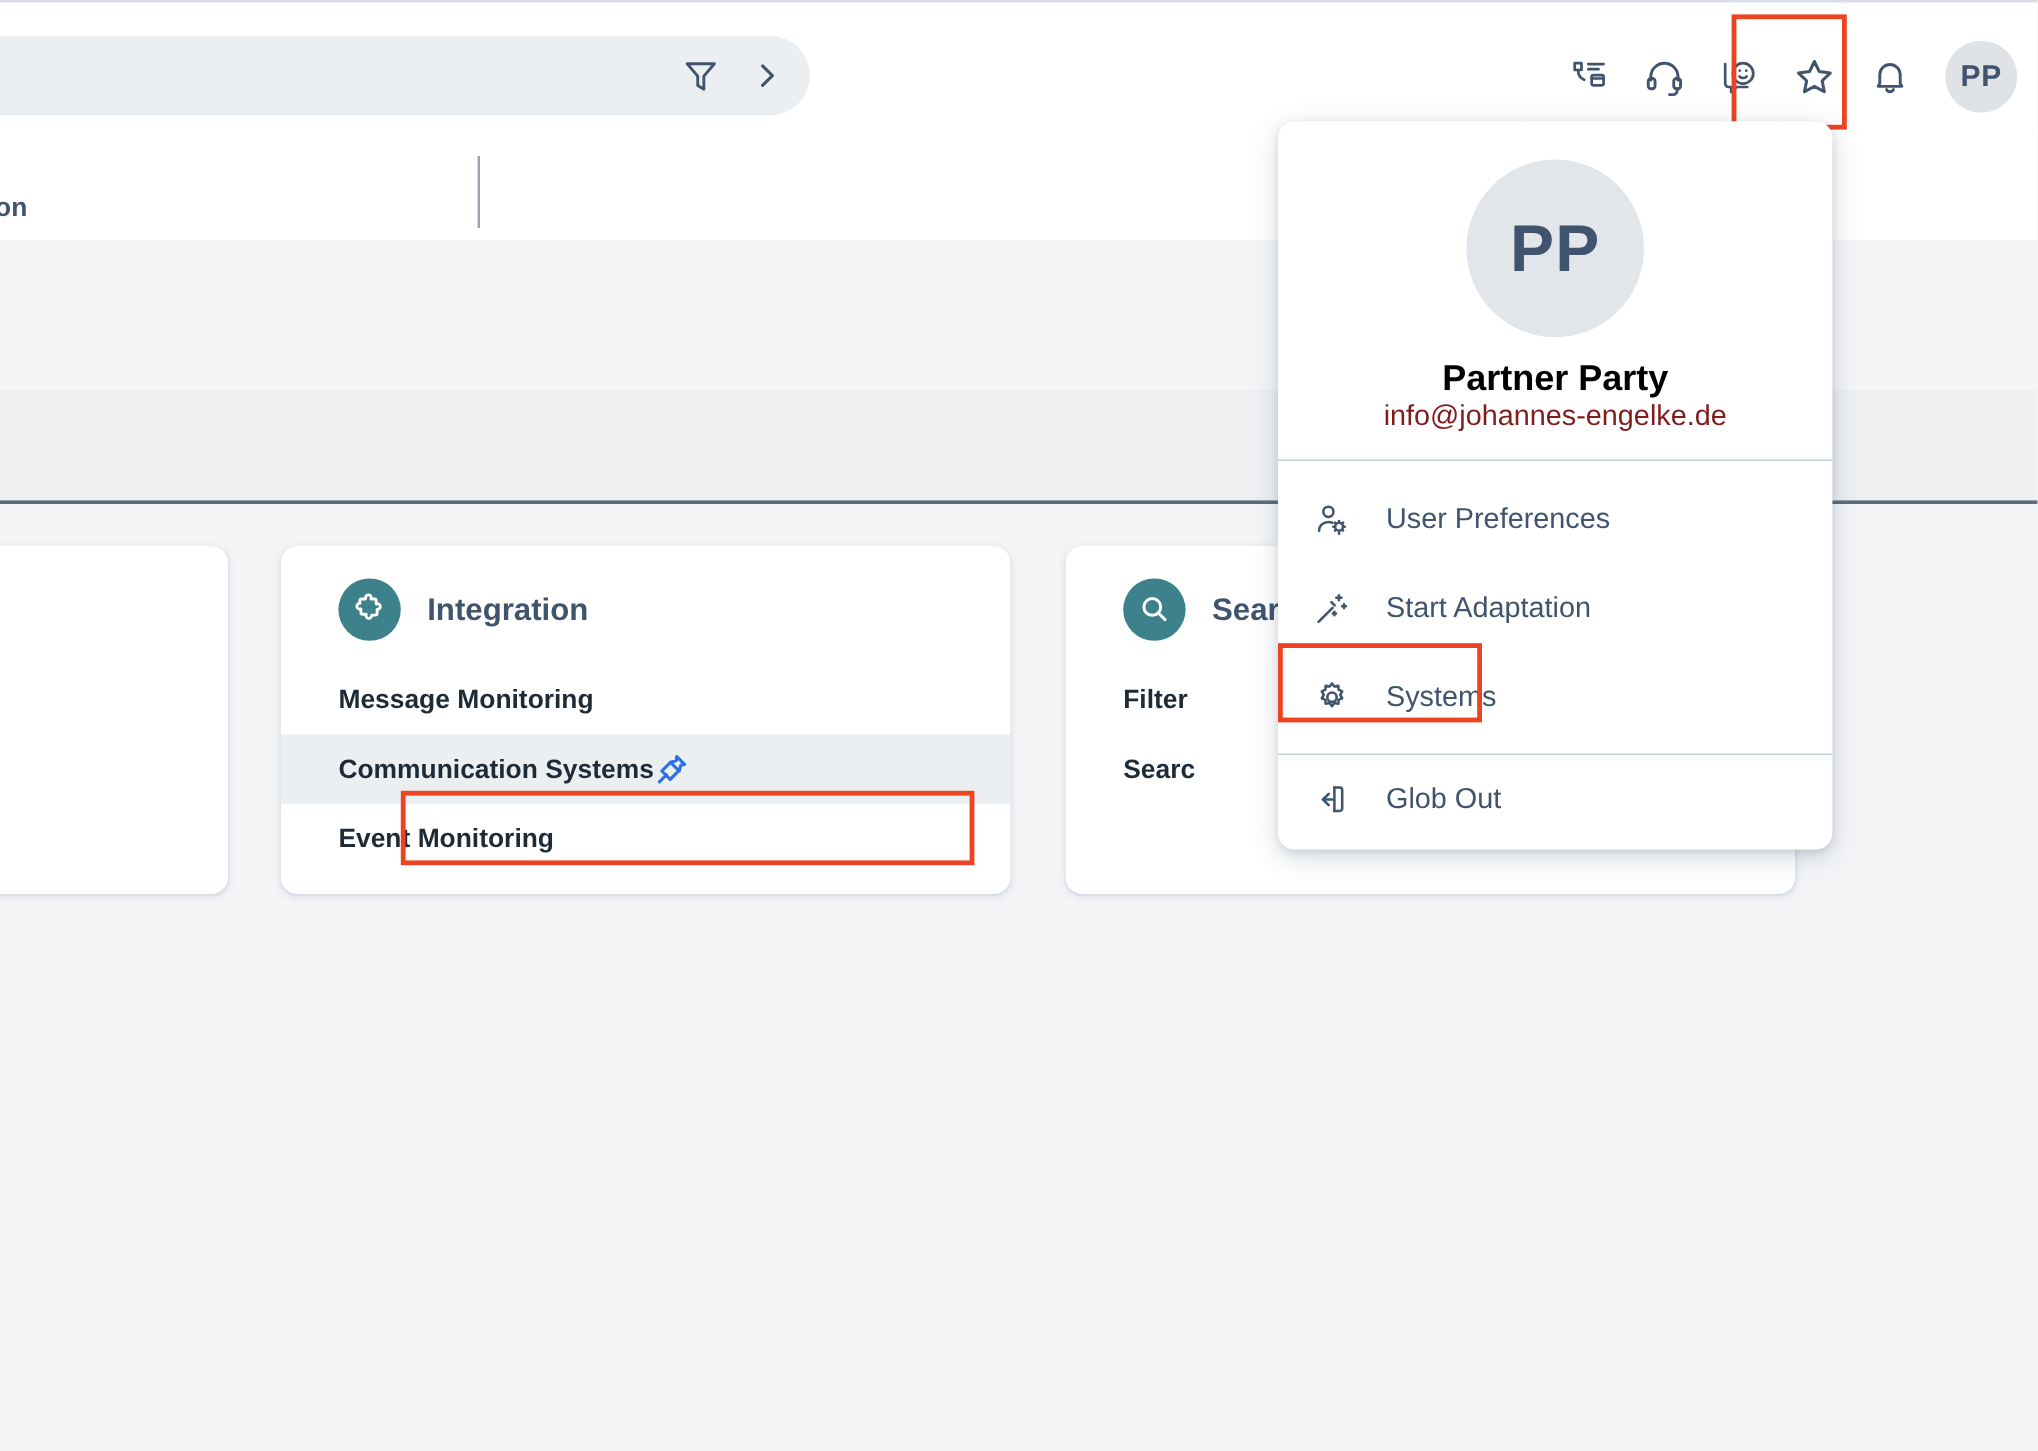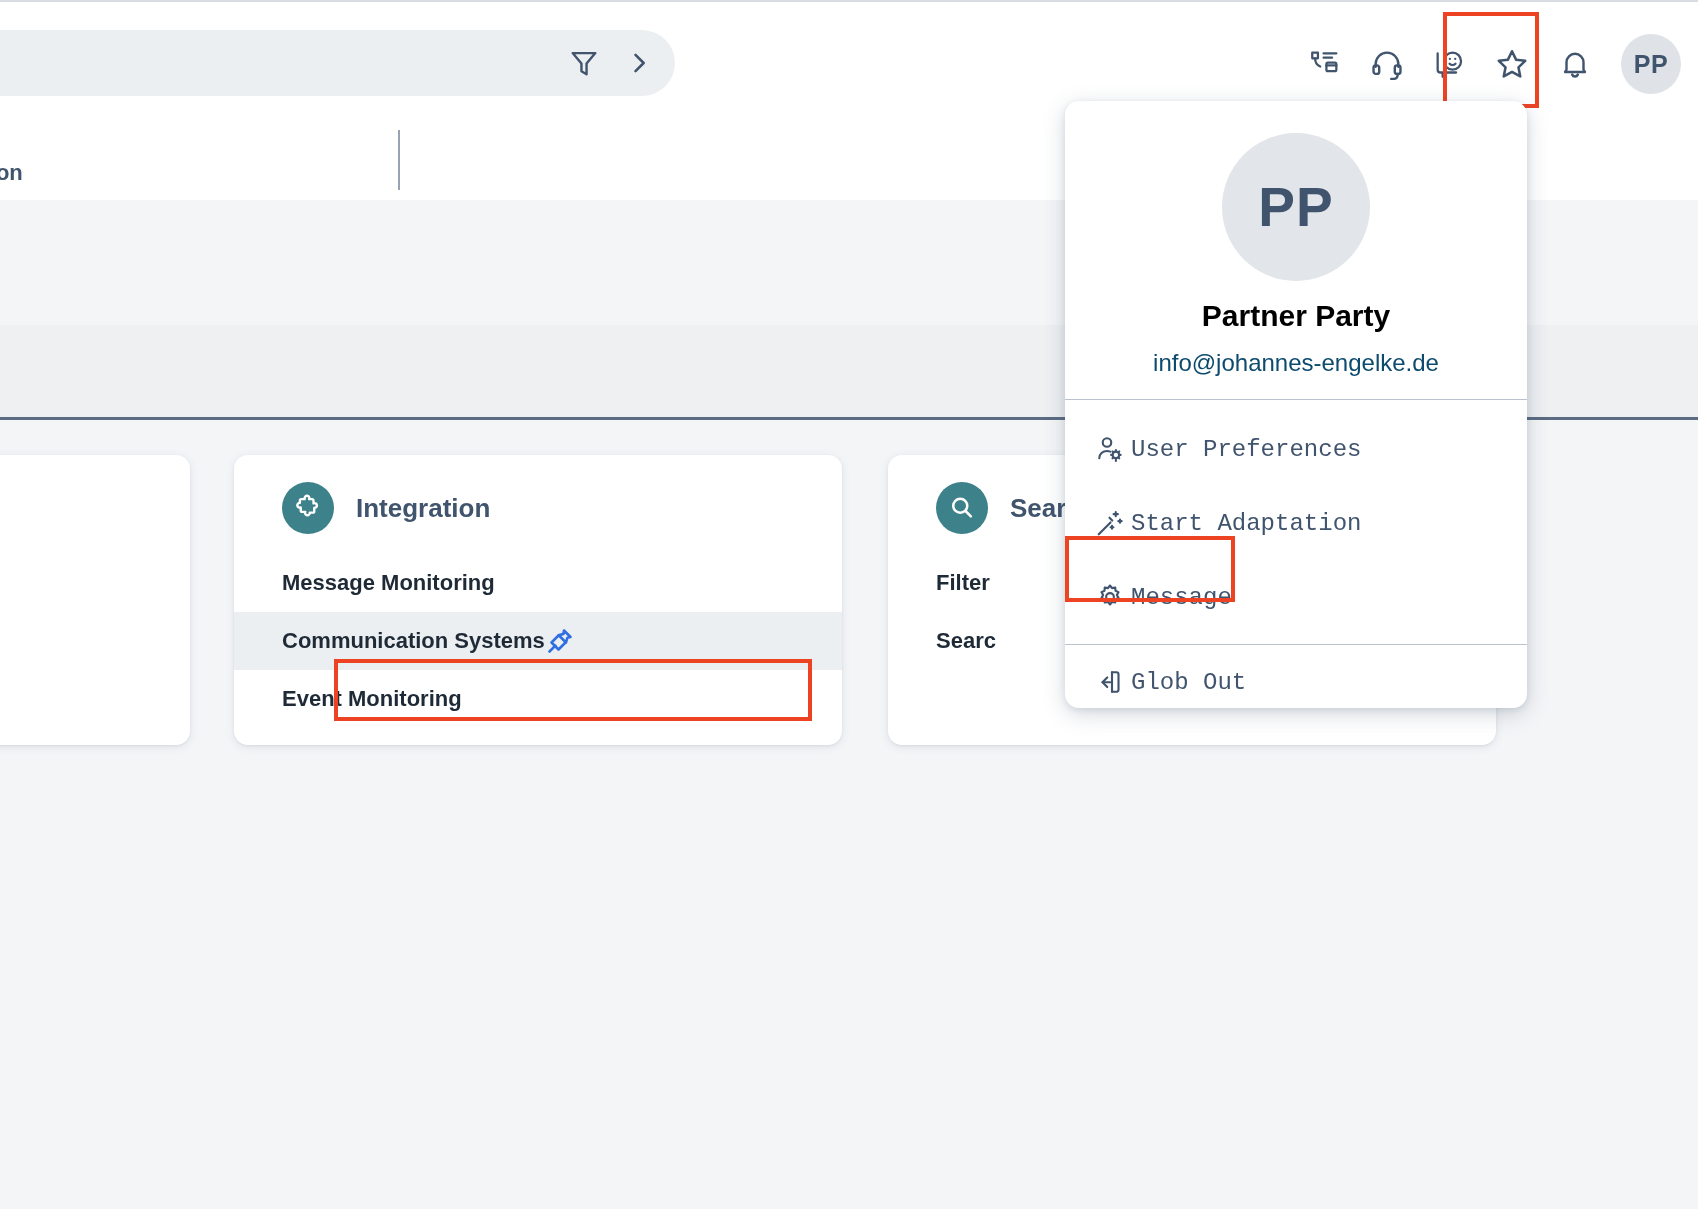--- a/index.html
+++ b/index.html
@@ -127,27 +127,27 @@
   .dd-avatar {
     width: 148px; height: 148px; border-radius: 50%;
     background: #e2e6ea; margin: 0 auto;
     display: flex; align-items: center; justify-content: center;
     font-size: 55px; font-weight: bold; color: #41546e; letter-spacing: 1px;
   }
   .dd-name {
     margin-top: 18px; font-size: 30px; font-weight: bold; color: #000000;
   }
   .dd-mail {
-    margin-top: 16px; font-size: 24px; color: #0c4a6e;
+    margin-top: 0; font-size: 24px; color: #7f1d1d;
   }
   .dd-list { padding: 12px 0 0; }
   .dd-item {
-    display: flex; align-items: center; gap: 4px;
+    display: flex; align-items: center; gap: 28px;
     height: 74px; padding-left: 28px;
-    font-size: 24px; color: #41546e; font-family: Liberation Mono, monospace;
+    font-size: 24px; color: #41546e;
   }
   .dd-icon { width: 34px; height: 34px; display: flex; align-items: center; justify-content: center; color: #41546e; flex: 0 0 34px; }
   .dd-sep { height: 1px; background: #b9c2cd; margin: 10px 0 0; }
 </style>
 </head>
 <body>
 
 <div id="root">
 
   <div class="shell-header">
@@ -323,21 +323,21 @@
         <span>Start Adaptation</span>
       </div>
 
       <div class="dd-item">
         <span class="dd-icon">
           <svg width="30" height="30" viewBox="0 0 24 24" fill="none" stroke="#41546e" stroke-width="1.7" stroke-linecap="round" stroke-linejoin="round">
             <circle cx="12" cy="12" r="3.1"></circle>
             <path d="M12 2.8l1.6 2.1 2.6-.5.2 2.6 2.4 1.1-1.3 2.3 1.3 2.3-2.4 1.1-.2 2.6-2.6-.5L12 18l-1.6-2.1-2.6.5-.2-2.6-2.4-1.1 1.3-2.3L5.2 8.1l2.4-1.1.2-2.6 2.6.5z"></path>
           </svg>
         </span>
-        <span>Message</span>
+        <span>Systems</span>
       </div>
 
       <div class="dd-sep"></div>
 
       <div class="dd-item">
         <span class="dd-icon">
           <svg width="30" height="30" viewBox="0 0 24 24" fill="none" stroke="#41546e" stroke-width="1.7" stroke-linecap="round" stroke-linejoin="round">
             <path d="M13.6 4.2h3.6a1.6 1.6 0 0 1 1.6 1.6v12.4a1.6 1.6 0 0 1-1.6 1.6h-3.6"></path>
             <path d="M13.6 4.2v15.6"></path>
             <path d="M9.8 8.4L6 12.2l3.8 3.8"></path>

